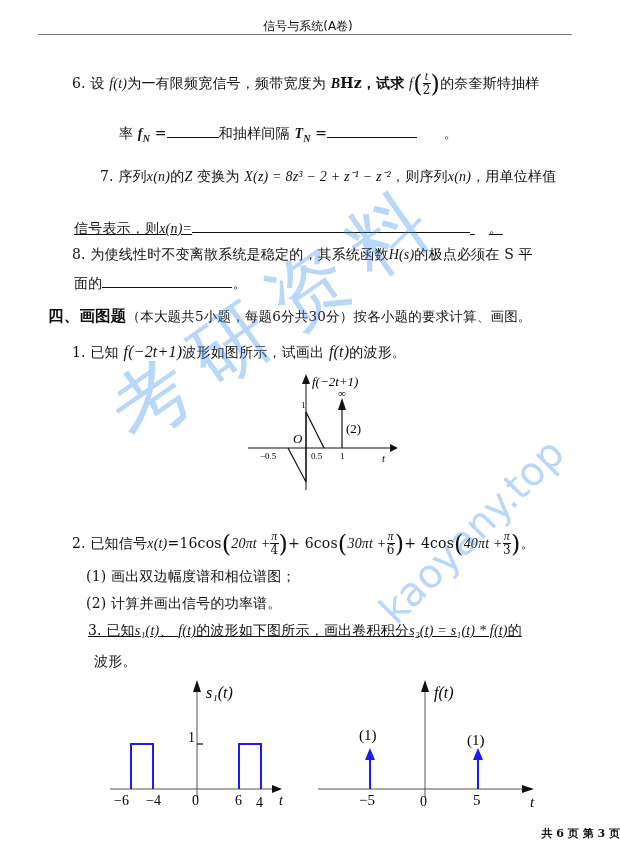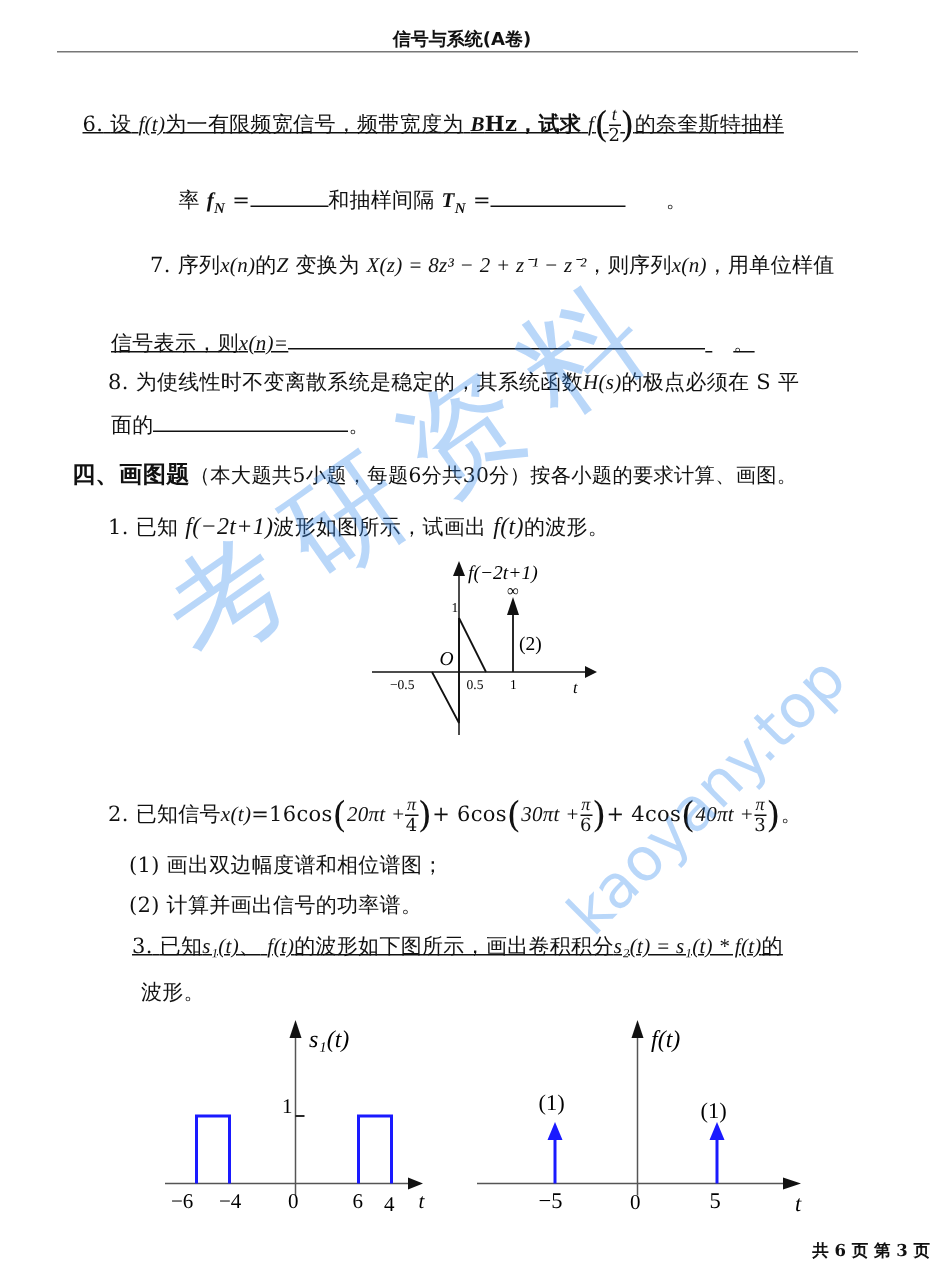--- a/index.html
+++ b/index.html
@@ -1,39 +1,39 @@
 <!DOCTYPE html>
 <html><head>
 <meta charset="utf-8">
 <style>
   html,body{margin:0;padding:0;background:#fff;}
   body{width:620px;height:853px;position:relative;overflow:hidden;font-family:"DejaVu Serif","Liberation Serif",serif;color:#111;}
   .abs{position:absolute;}
-  .hdr{left:0;width:616px;top:18px;text-align:center;font-size:12px;font-weight:bold;font-family:"DejaVu Sans",sans-serif;}
+  .hdr{left:0;width:616px;top:18px;text-align:center;font-size:12px;font-weight:normal;font-family:"DejaVu Sans",sans-serif;}
   .line{font-size:14px;white-space:nowrap;letter-spacing:0.2px;}
   .it{font-style:italic;font-family:"Liberation Serif",serif;}
   .bi{font-style:italic;font-weight:bold;font-family:"Liberation Serif",serif;}
   .blank{display:inline-block;border-bottom:1px solid #111;height:12px;vertical-align:baseline;}
   .sec{font-size:14.5px;}
   .sec b{font-size:15.5px;font-family:"DejaVu Sans",sans-serif;}
   .frac{display:inline-block;vertical-align:middle;text-align:center;font-size:12px;line-height:13px;}
   .frac span{display:block;}
   .frac .n{border-bottom:1px solid #111;padding:0 1px;}
   .big{font-size:24px;font-weight:100;vertical-align:middle;line-height:0;}
   .footer{left:0;width:620px;top:826px;text-align:right;font-size:11px;font-weight:bold;}
   .wm{color:#3a8ef0;opacity:0.35;font-family:"DejaVu Sans",sans-serif;}
   svg text{font-family:"Liberation Serif",serif;}
 </style>
 </head>
 <body>
 
 <div class="abs hdr">信号与系统(A卷)</div>
 <div class="abs" style="left:38px;top:34px;width:534px;border-top:1.6px solid #777;"></div>
 
-<div class="abs line" style="left:55px;top:70px;text-decoration:underline;">
+<div class="abs line" style="left:72px;top:70px;">
   <span>6.</span>
   <span>设</span>
   <span class="it">f(t)</span><span>为一有限频宽信号，频带宽度为</span>
   <span class="bi">B</span><b>Hz，试求</b>
   <span class="it">f</span><span class="big">(</span><span class="frac"><span class="n it">t</span><span>2</span></span><span class="big">)</span><span>的奈奎斯特抽样</span>
 </div>
 <div class="abs line" style="left:74px;top:125px;margin-left:45px;">
   <span>率</span>
   <span class="bi">f</span><sub class="bi" style="font-size:10px">N</sub>
   <span>=</span><span class="blank" style="width:52px"></span><span>和抽样间隔</span>

